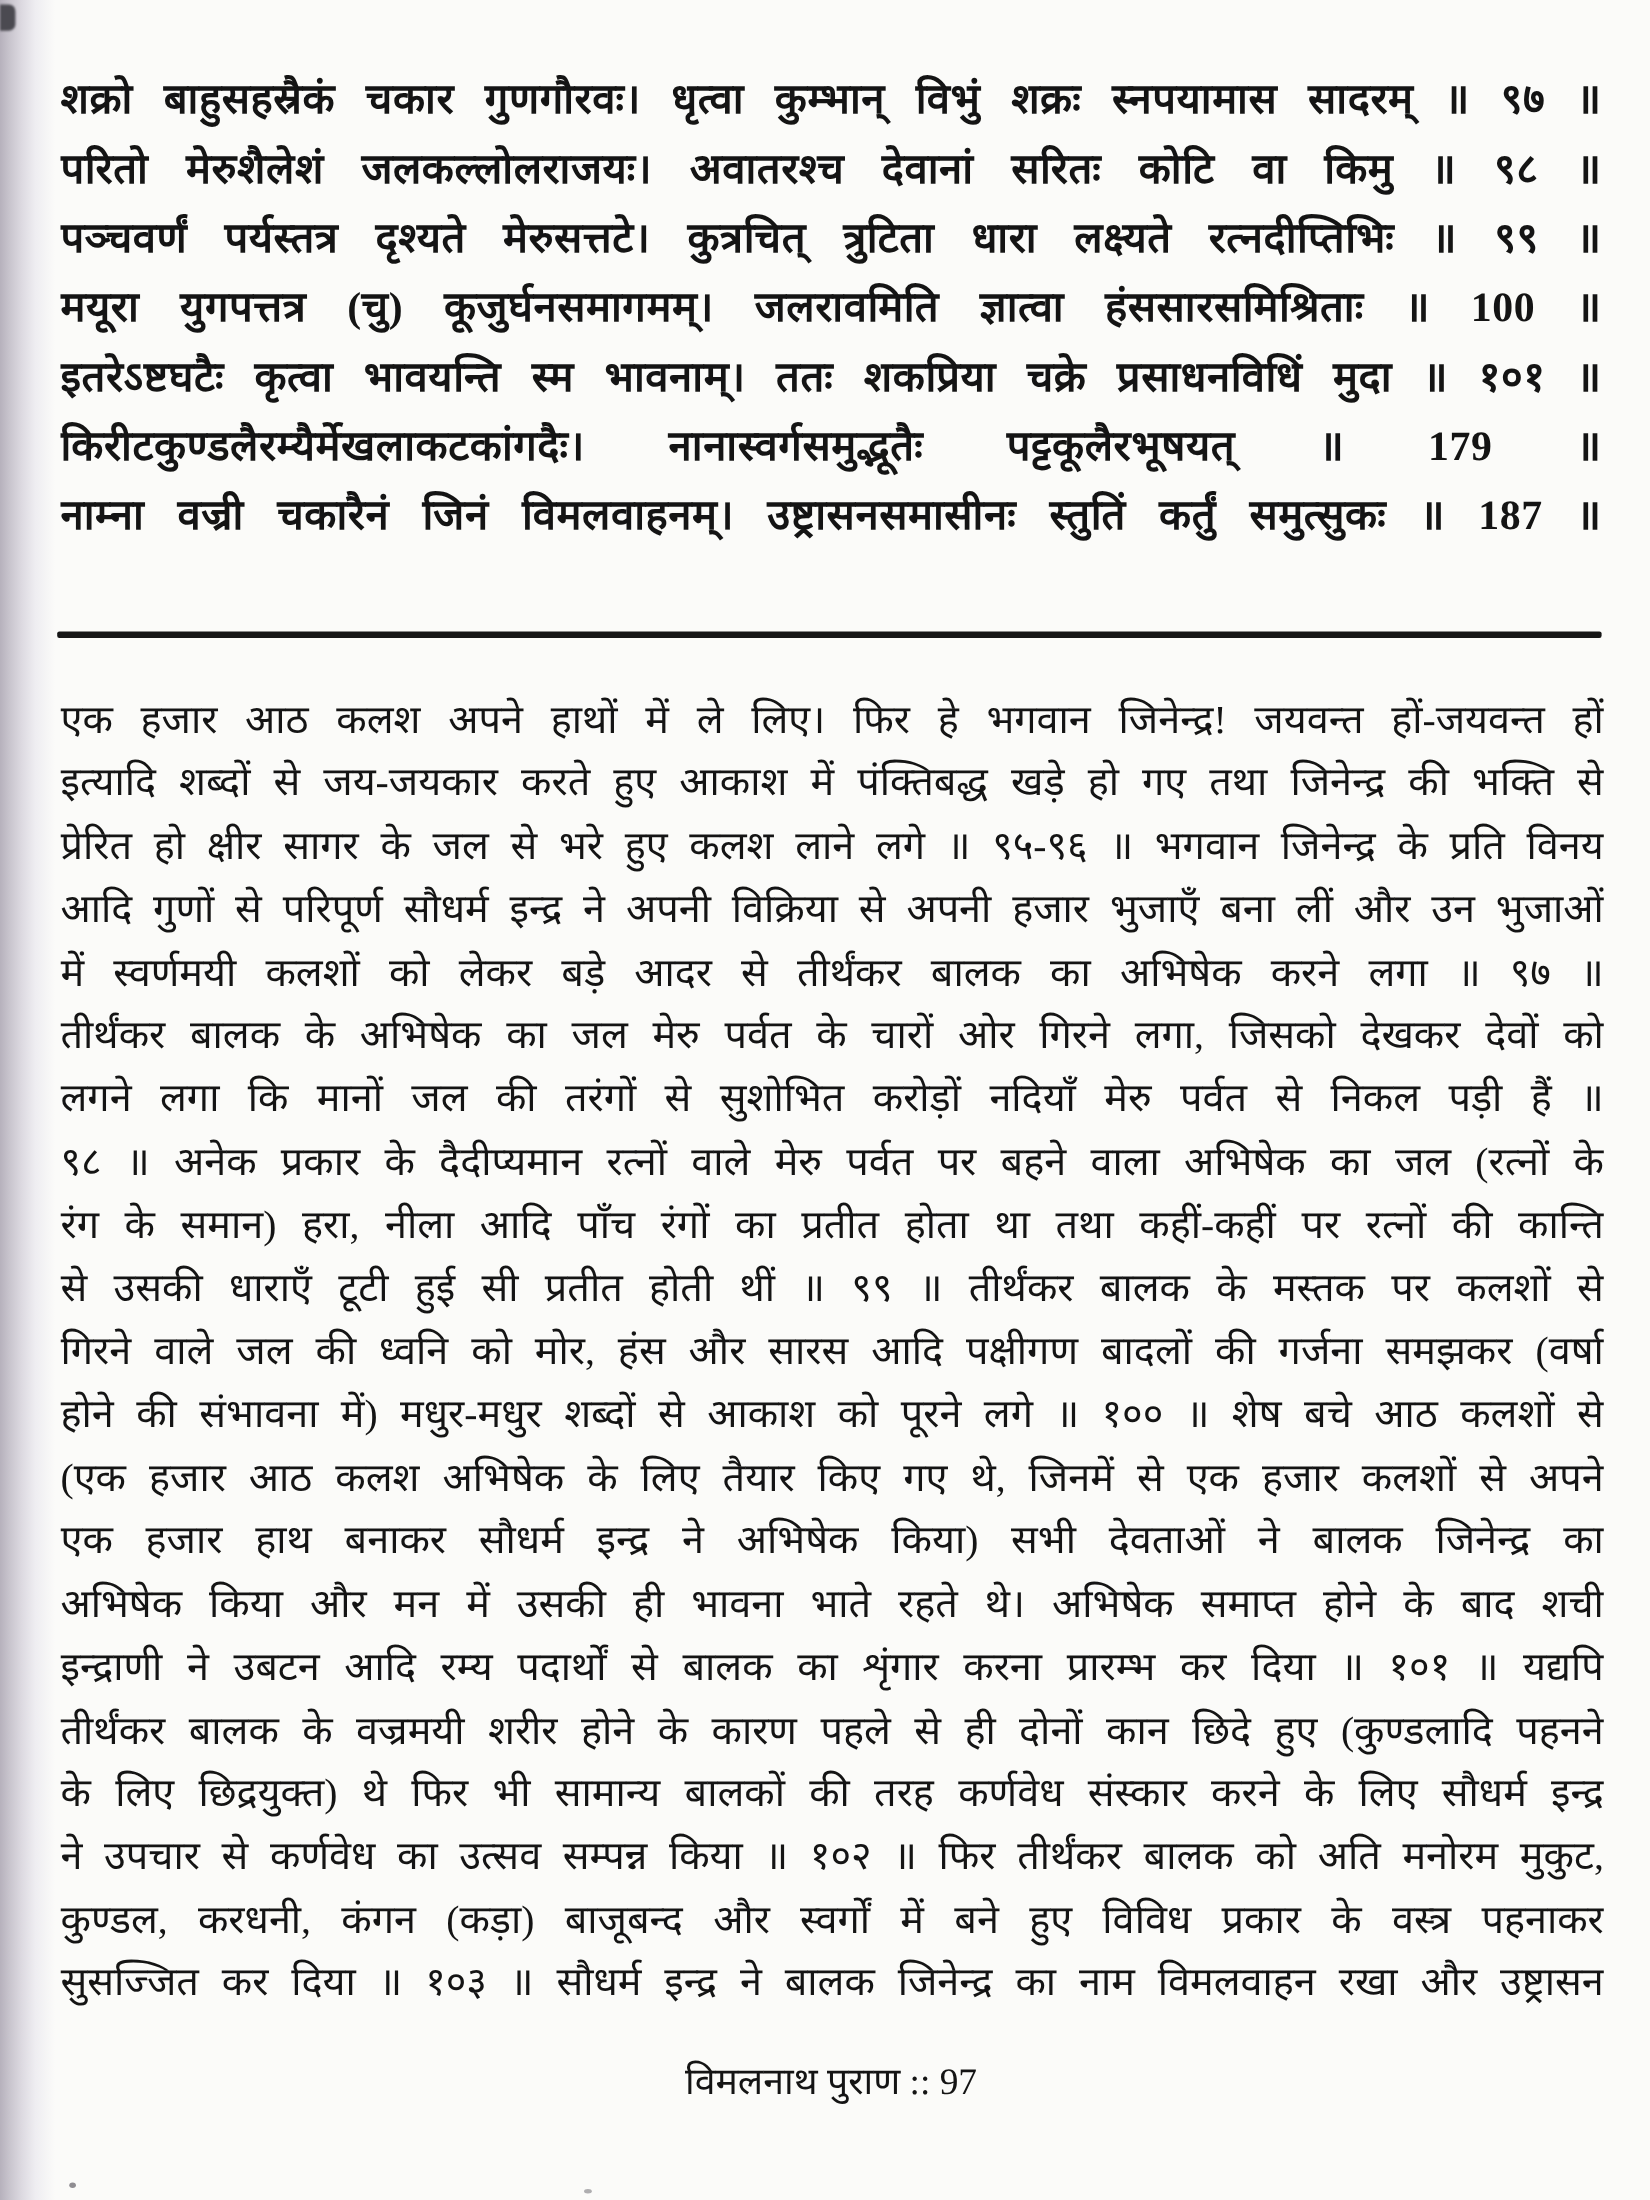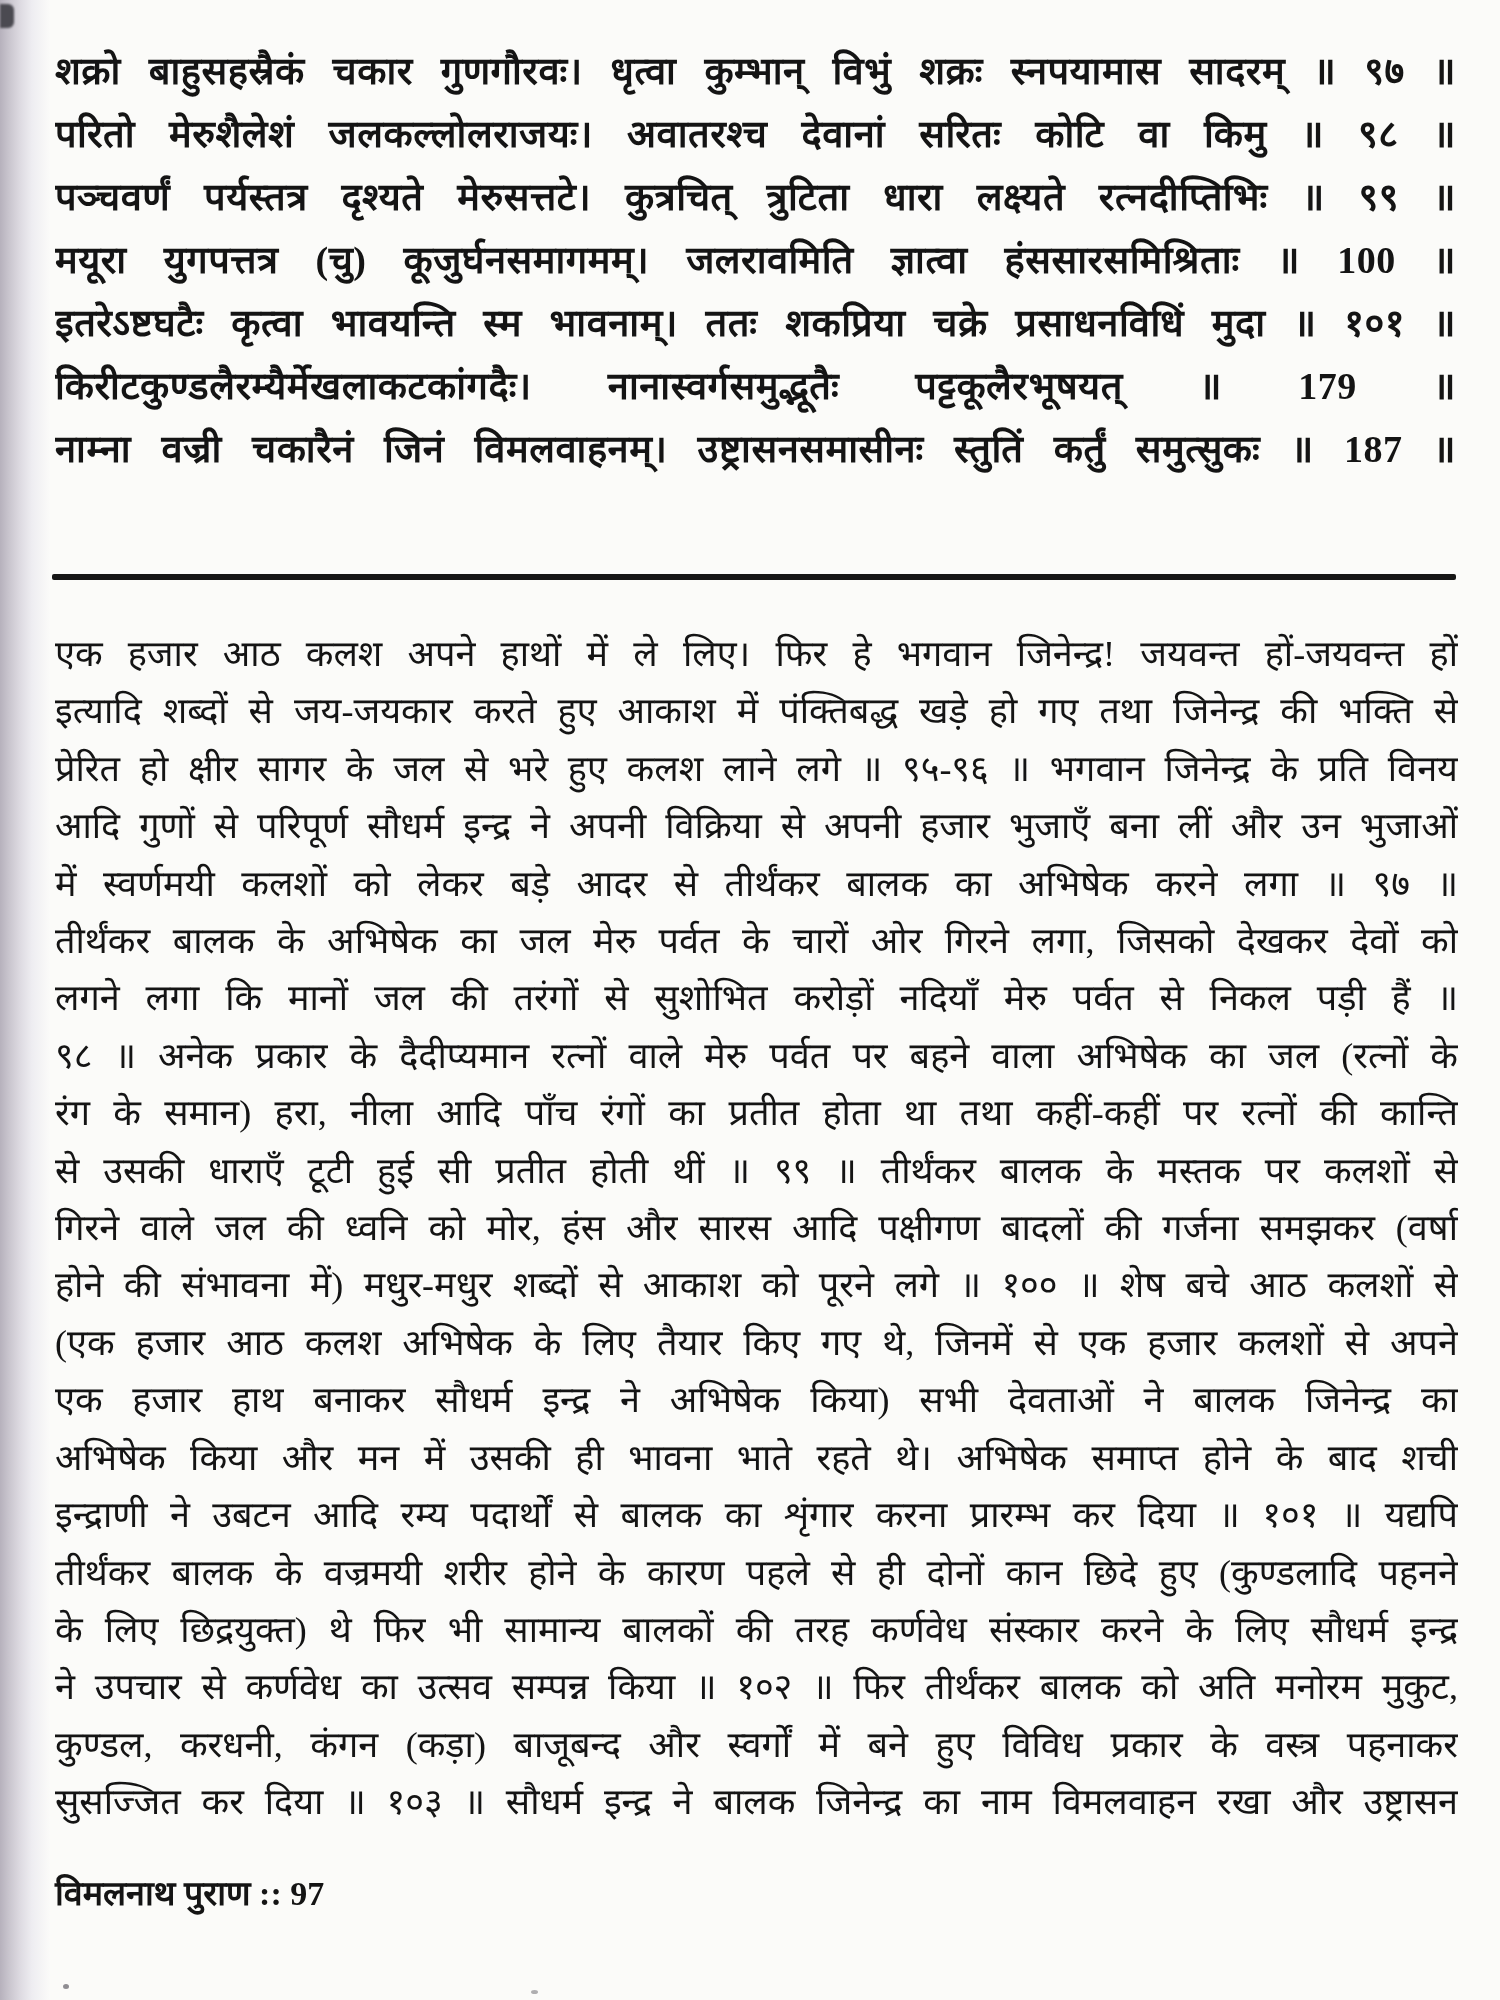--- a/index.html
+++ b/index.html
@@ -33,21 +33,21 @@
     background: #4b4a51;
     border-radius: 0 6px 6px 0;
     filter: blur(1px);
   }
   .speck { position: absolute; background: #8f8d92; border-radius: 50%; }
   .speck-1 { left: 63px; top: 1984px; width: 6px; height: 5px; }
   .speck-2 { left: 531px; top: 1990px; width: 7px; height: 4px; opacity: .7; }
 
   .verse-block {
     position: absolute;
-    left: 55px; right: 44px; top: 40px;
+    left: 55px; right: 44px; top: 60px;
   }
   .verse-line {
     font-size: 38px;
     line-height: 63px;
     font-weight: 700;
     letter-spacing: 0.5px;
     text-align: justify;
     text-align-last: justify;
     overflow: hidden;
     white-space: nowrap;
@@ -69,23 +69,23 @@
     font-weight: 400;
     text-align: justify;
     text-align-last: justify;
     overflow: hidden;
     white-space: nowrap;
   }
   .page-footer {
     position: absolute;
     right: 44px; top: 1872px;
     left: 55px;
-    text-align: left;
+    text-align: center;
     font-size: 34px;
-    font-weight: 700;
+    font-weight: 400;
     line-height: 44px;
   }
 </style>
 </head>
 <body>
 
 <div class="page">
 
   <div class="gutter-shadow"></div>
   <div class="corner-mark"></div>

